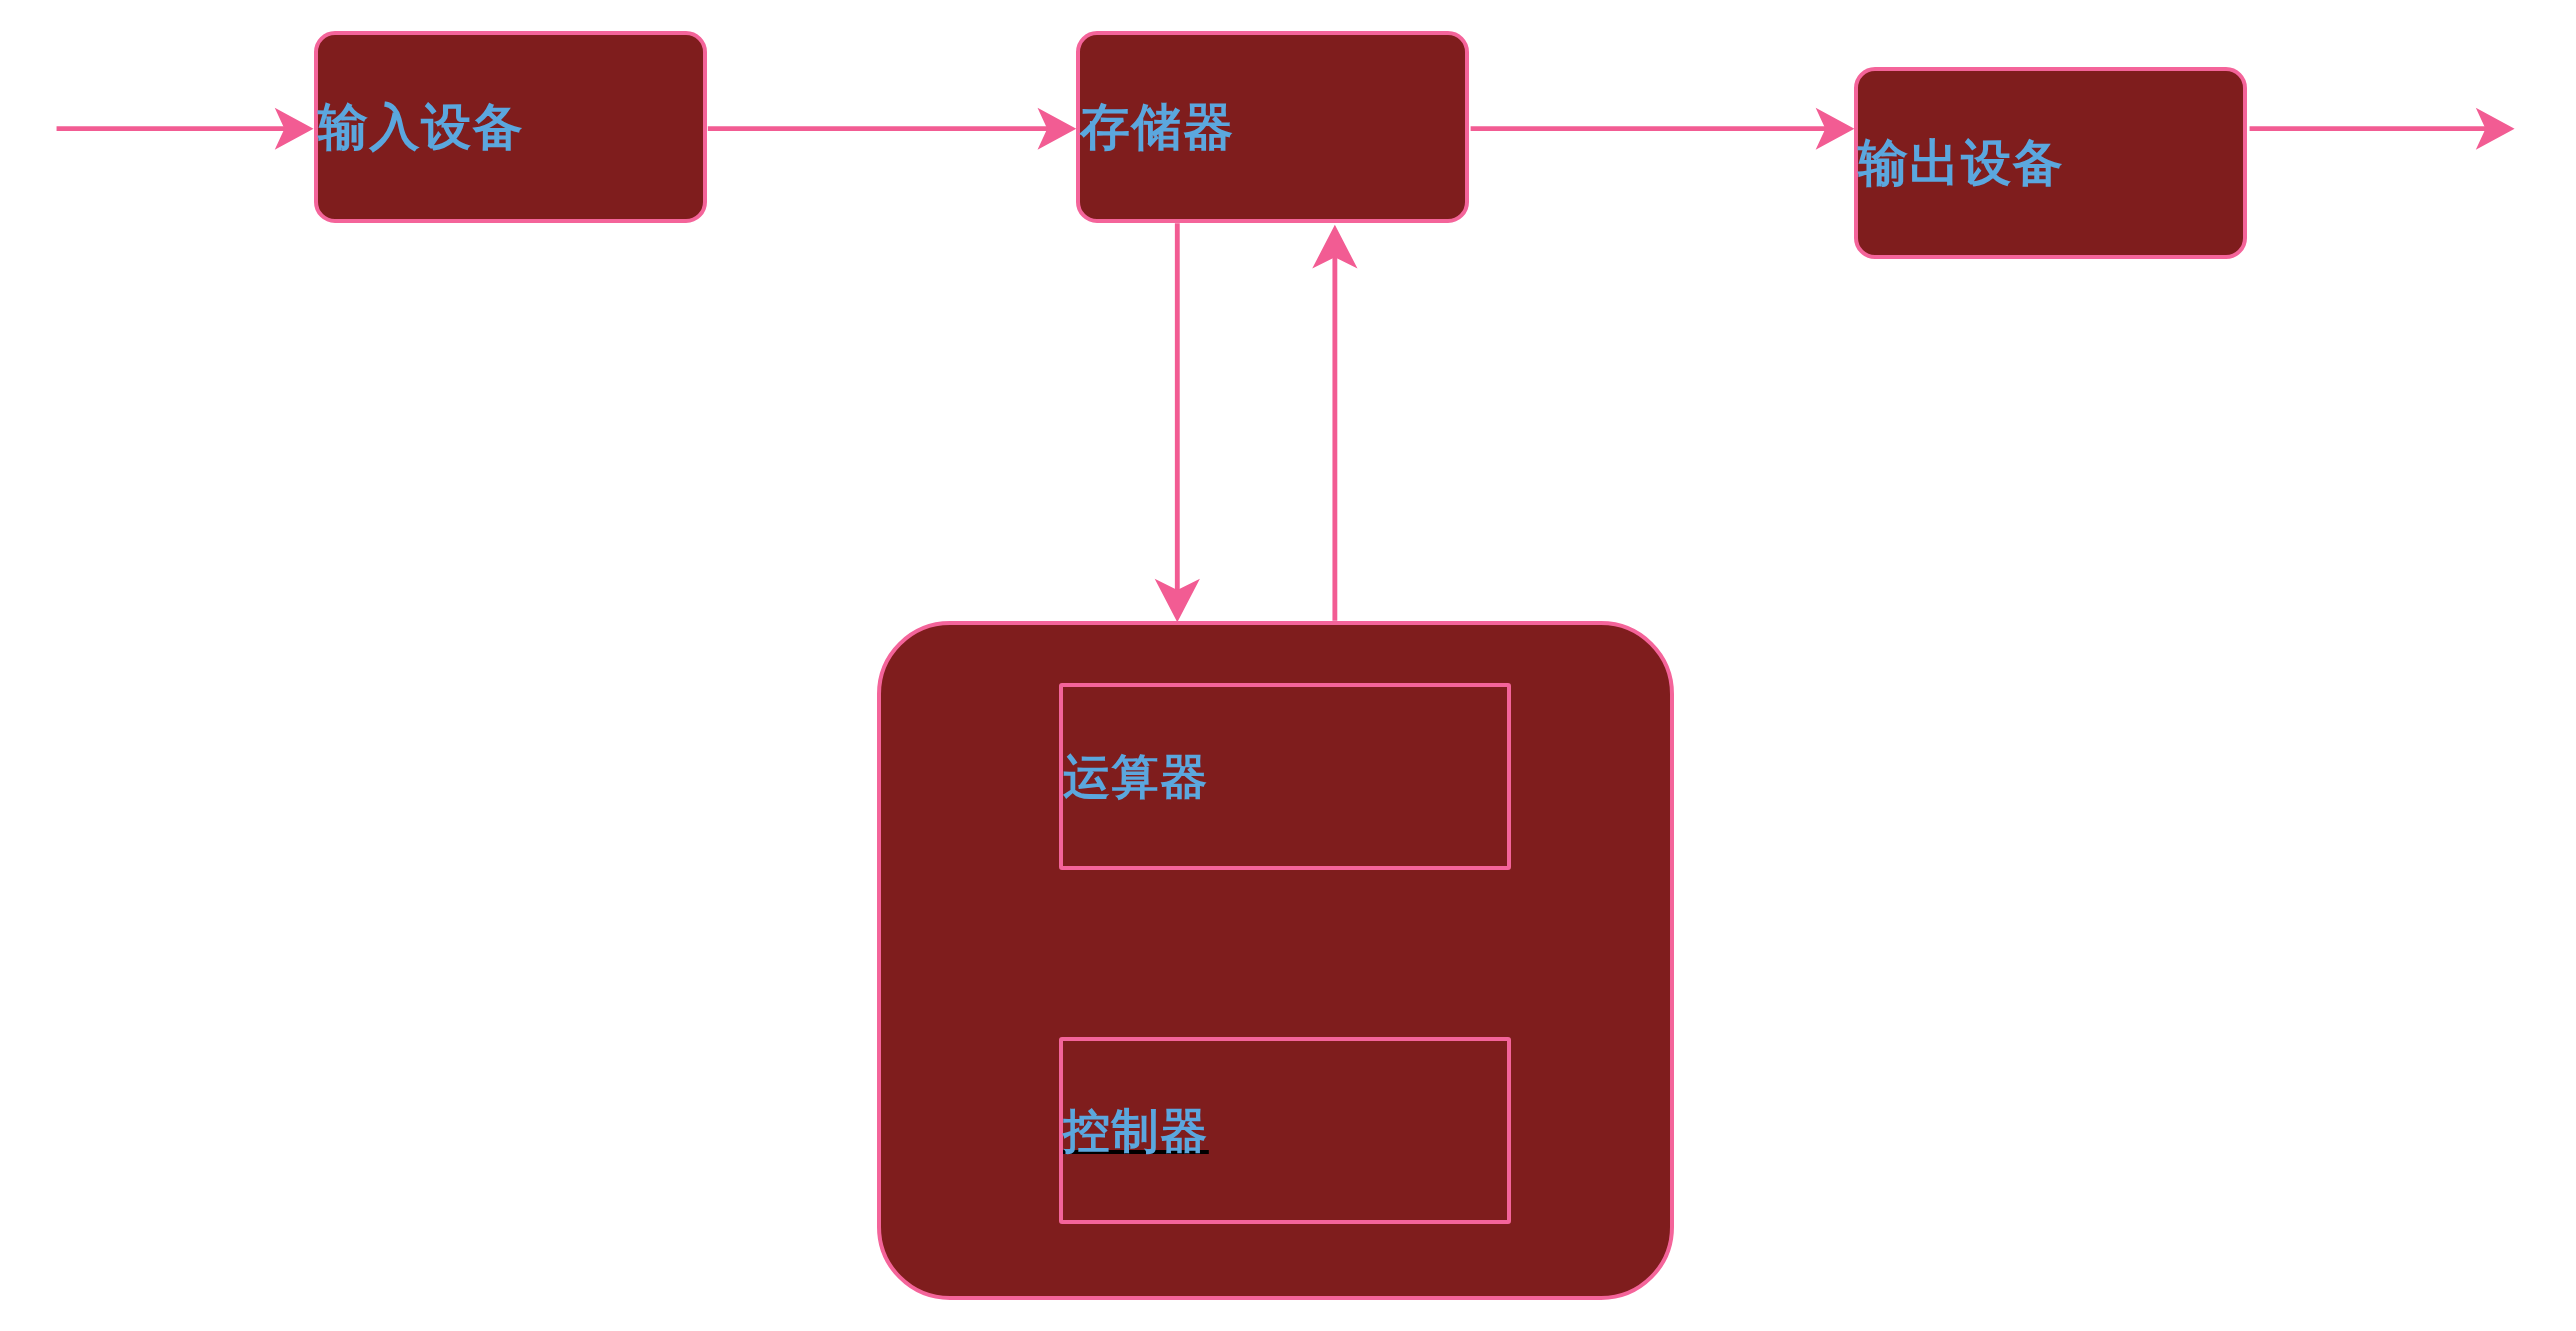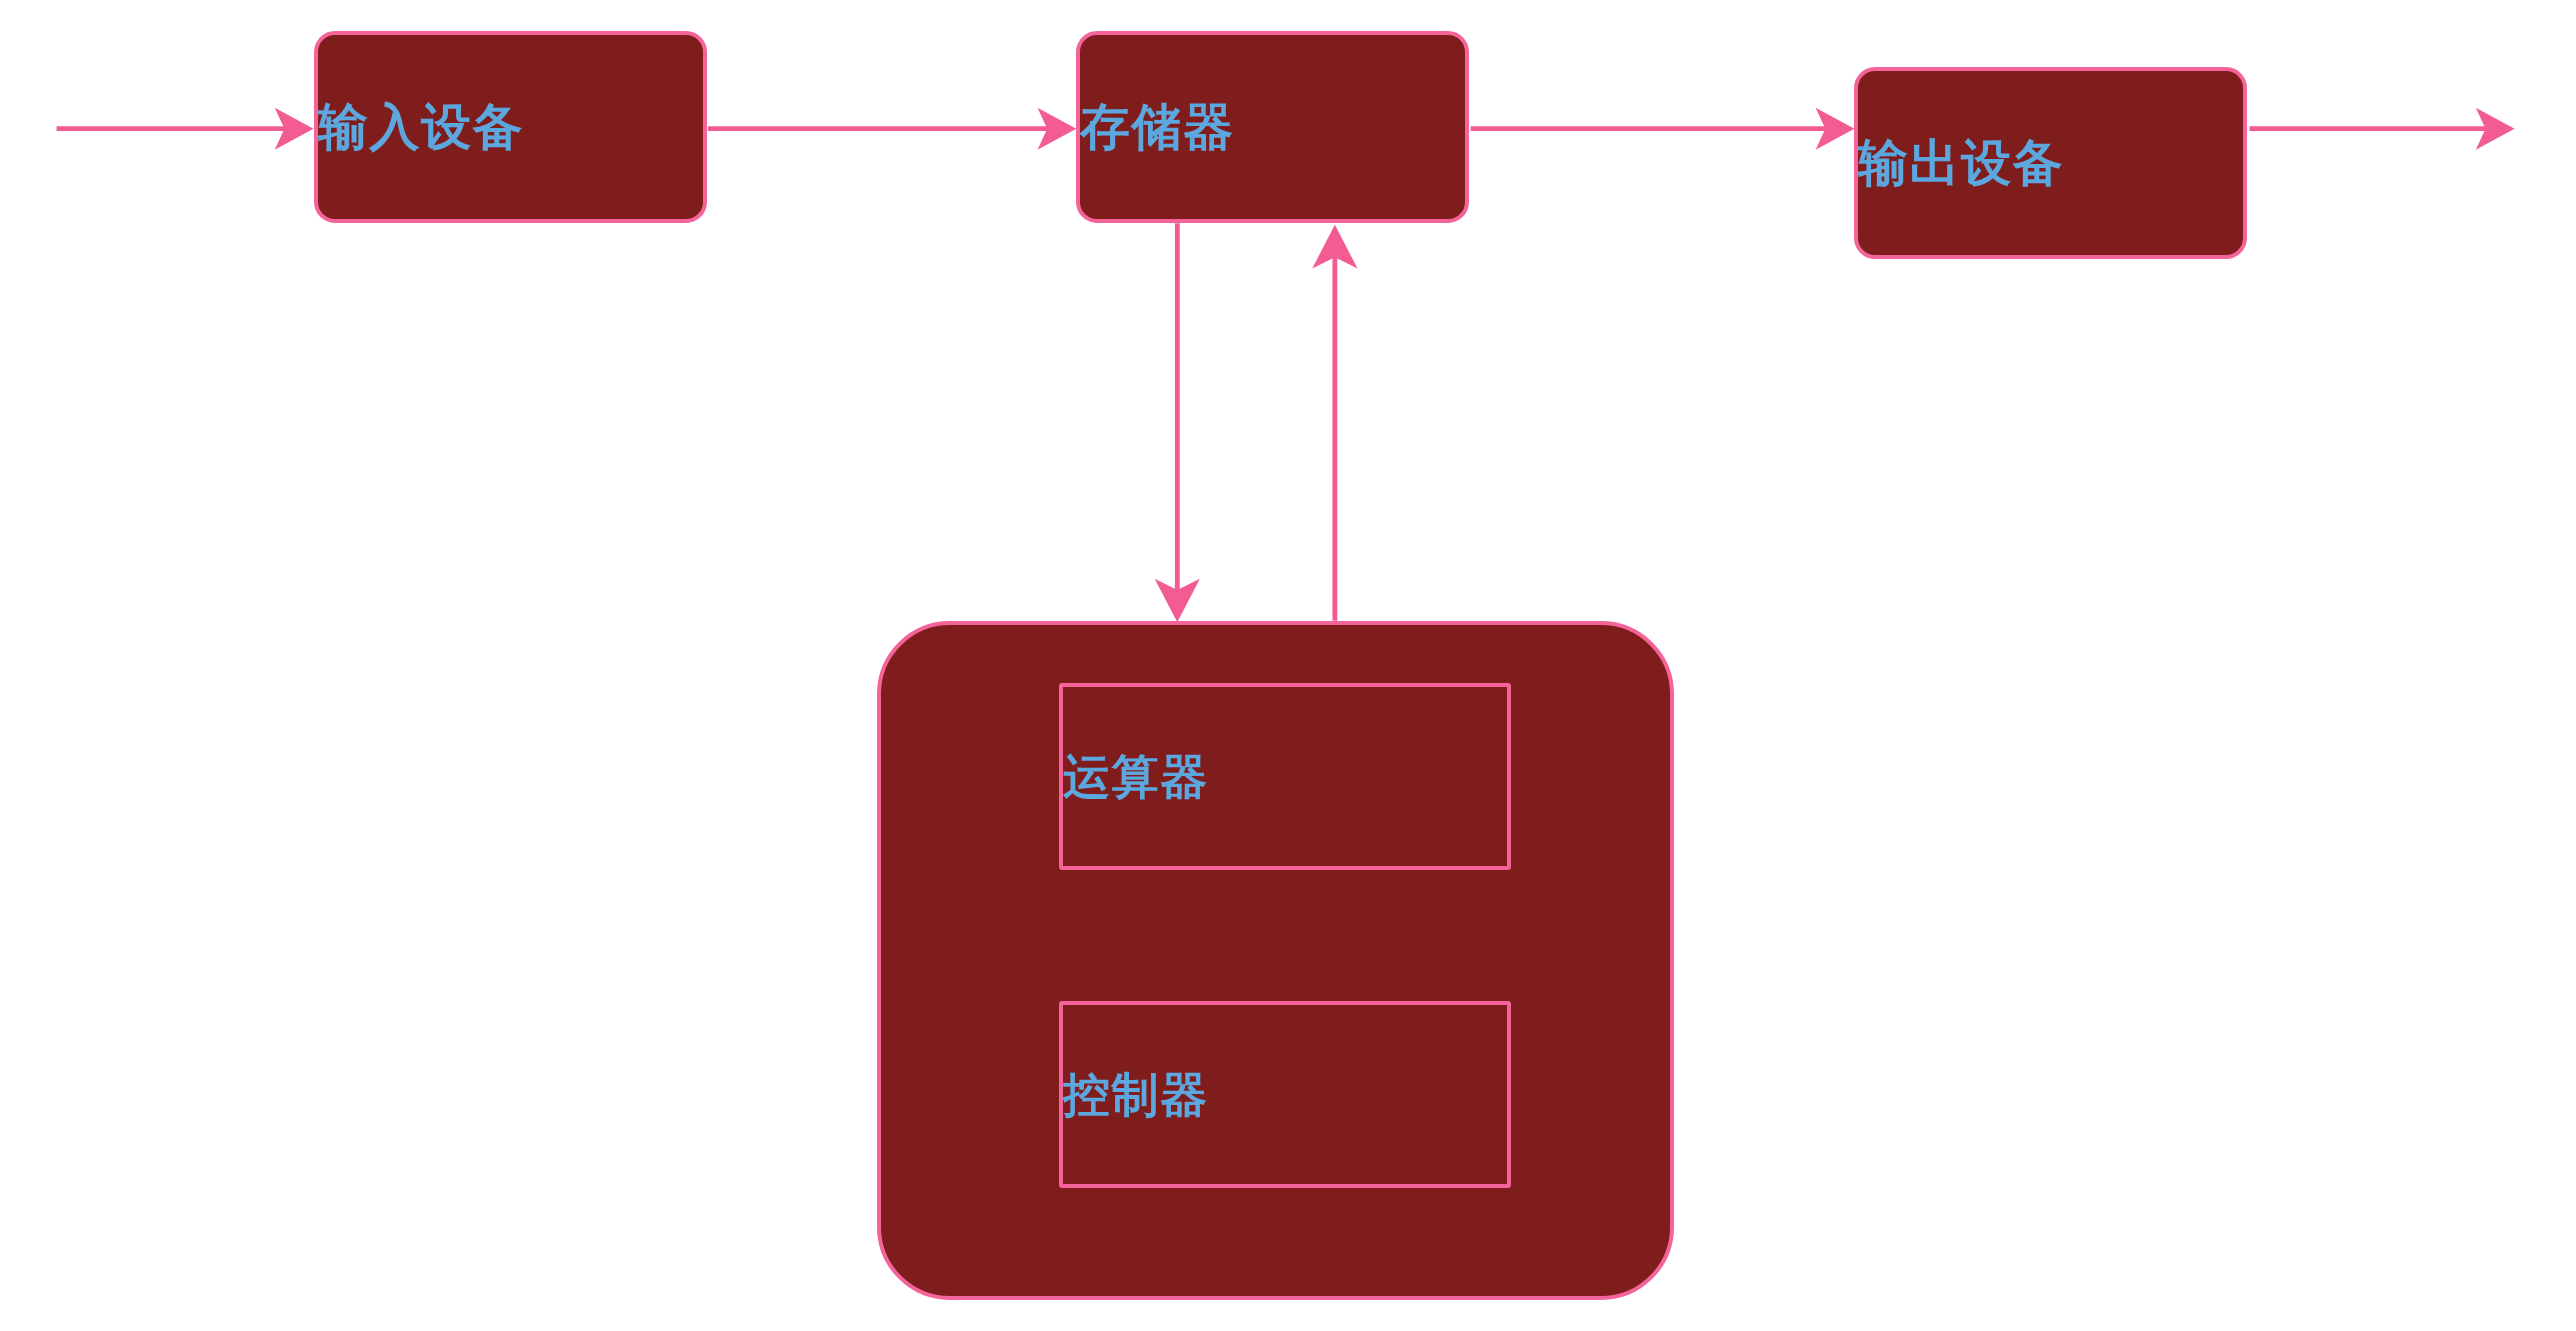--- a/index.html
+++ b/index.html
@@ -61,21 +61,21 @@
 
   
   .cpu-inner {
     width: 452px;
     height: 187px;
     border-radius: 3px;
     left: 1059px;
   }
   .cpu-inner .node-label { font-size: 47px; }
   #node-alu        { top: 683px; }
-  #node-controller { top: 1001px; }
+  #node-controller { top: 1037px; text-decoration: underline; }
 
   
   #links {
     position: absolute;
     left: 0;
     top: 0;
     width: 2576px;
     height: 1332px;
     pointer-events: none;
   }

